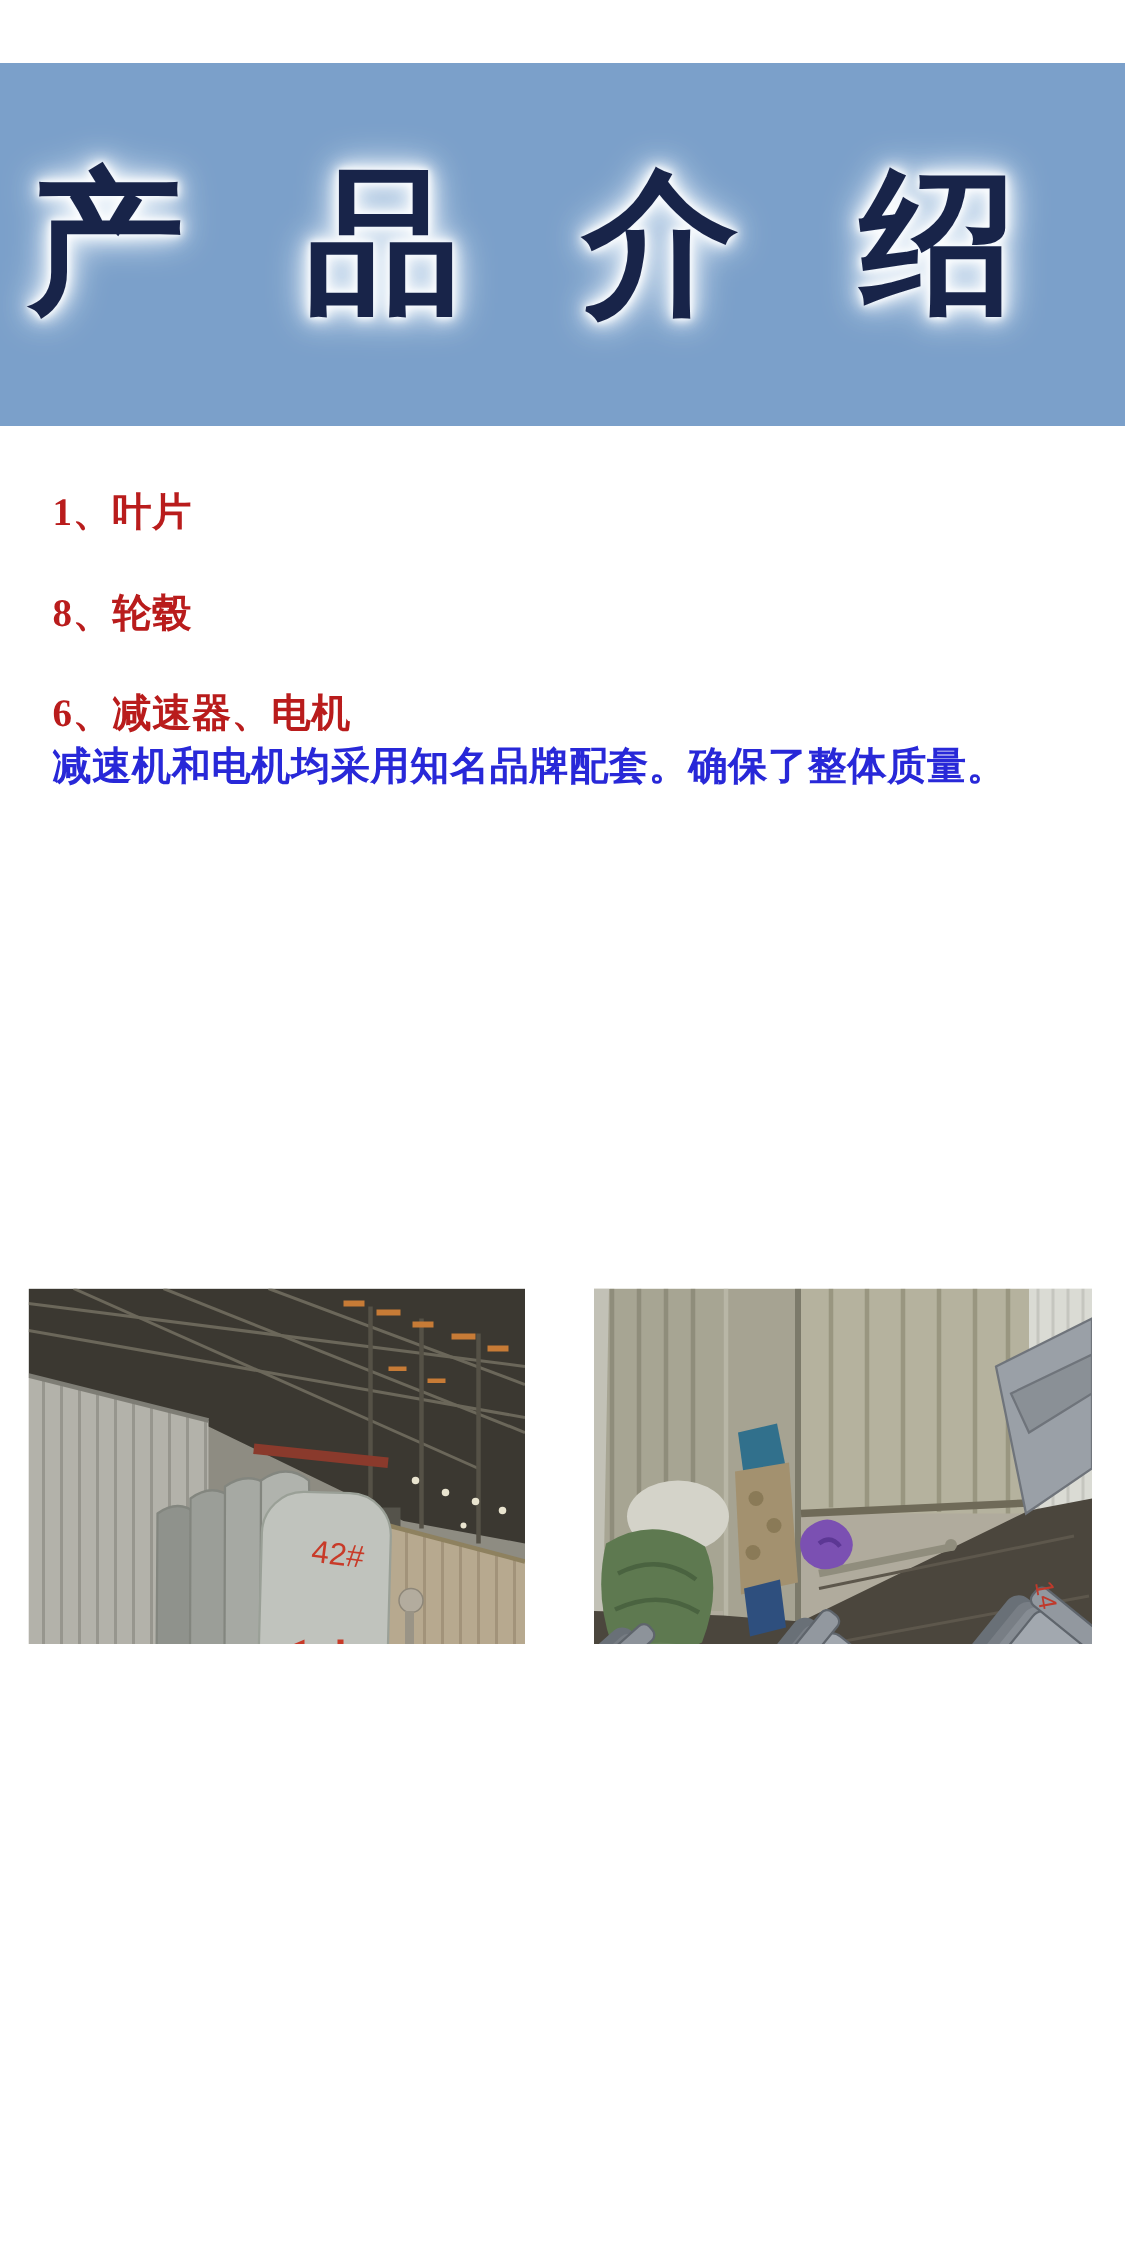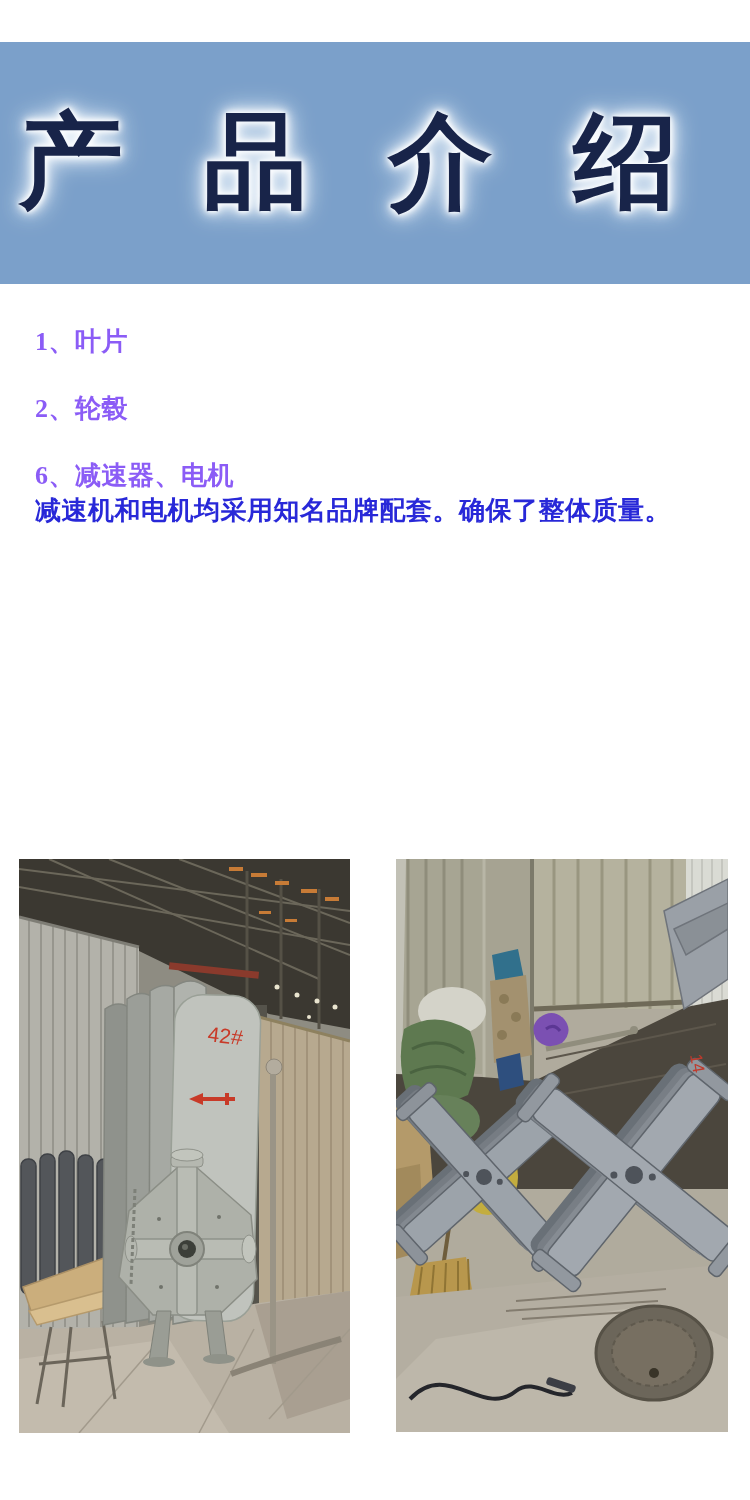--- a/index.html
+++ b/index.html
@@ -1,18 +1,18 @@
 <!DOCTYPE html>
 <html><head>
 <meta charset="utf-8">
 <style>
   html,body{margin:0;padding:0;background:#ffffff;}
   .page{
     position:relative;
-    width:750px;height:1500px;
+    width:750px;height:1096px;
     background:#ffffff;
     overflow:hidden;
     font-family:"Liberation Sans", sans-serif;
   }
   
   .band{
     position:absolute;left:0;top:42px;width:750px;height:242px;
     background:#7ba0ca;
     display:flex;align-items:center;justify-content:center;
   }
@@ -36,21 +36,21 @@
     position:absolute;left:35px;top:324px;width:692px;
     font-family:"Liberation Serif", serif;
     font-weight:bold;
     color:#2828d8;
     font-size:26px;line-height:35px;
     letter-spacing:0.5px;
   }
   .section{margin:0 0 32px 0;}
   .section h3{
     margin:0;padding:0;
-    font-size:26px;line-height:35px;font-weight:bold;color:#8b5cf6;
+    font-size:26px;line-height:35px;font-weight:bold;color:#b91c1c;
   }
   .section p{margin:0;padding:0;}
   
   .photo{position:absolute;overflow:hidden;}
   .photo svg{display:block;width:100%;height:100%;}
   .photo-left{left:19px;top:859px;width:331px;height:574px;}
   .photo-right{left:396px;top:859px;width:332px;height:573px;}
 </style>
 </head>
 <body>
@@ -59,21 +59,21 @@
 
   <div class="band">
     <div class="band-title">产 品 介 绍</div>
   </div>
 
   <div class="content">
     <div class="section">
       <h3>1、叶片</h3>
     </div>
     <div class="section">
-      <h3>2、轮毂</h3>
+      <h3>8、轮毂</h3>
     </div>
     <div class="section">
       <h3>6、减速器、电机</h3>
       <p>减速机和电机均采用知名品牌配套。确保了整体质量。</p>
     </div>
   </div>
 
   <figure class="photo photo-left" style="margin:0">
     <svg viewBox="0 0 331 574" preserveAspectRatio="none">
       <rect width="331" height="574" fill="#8e8c82"></rect>

